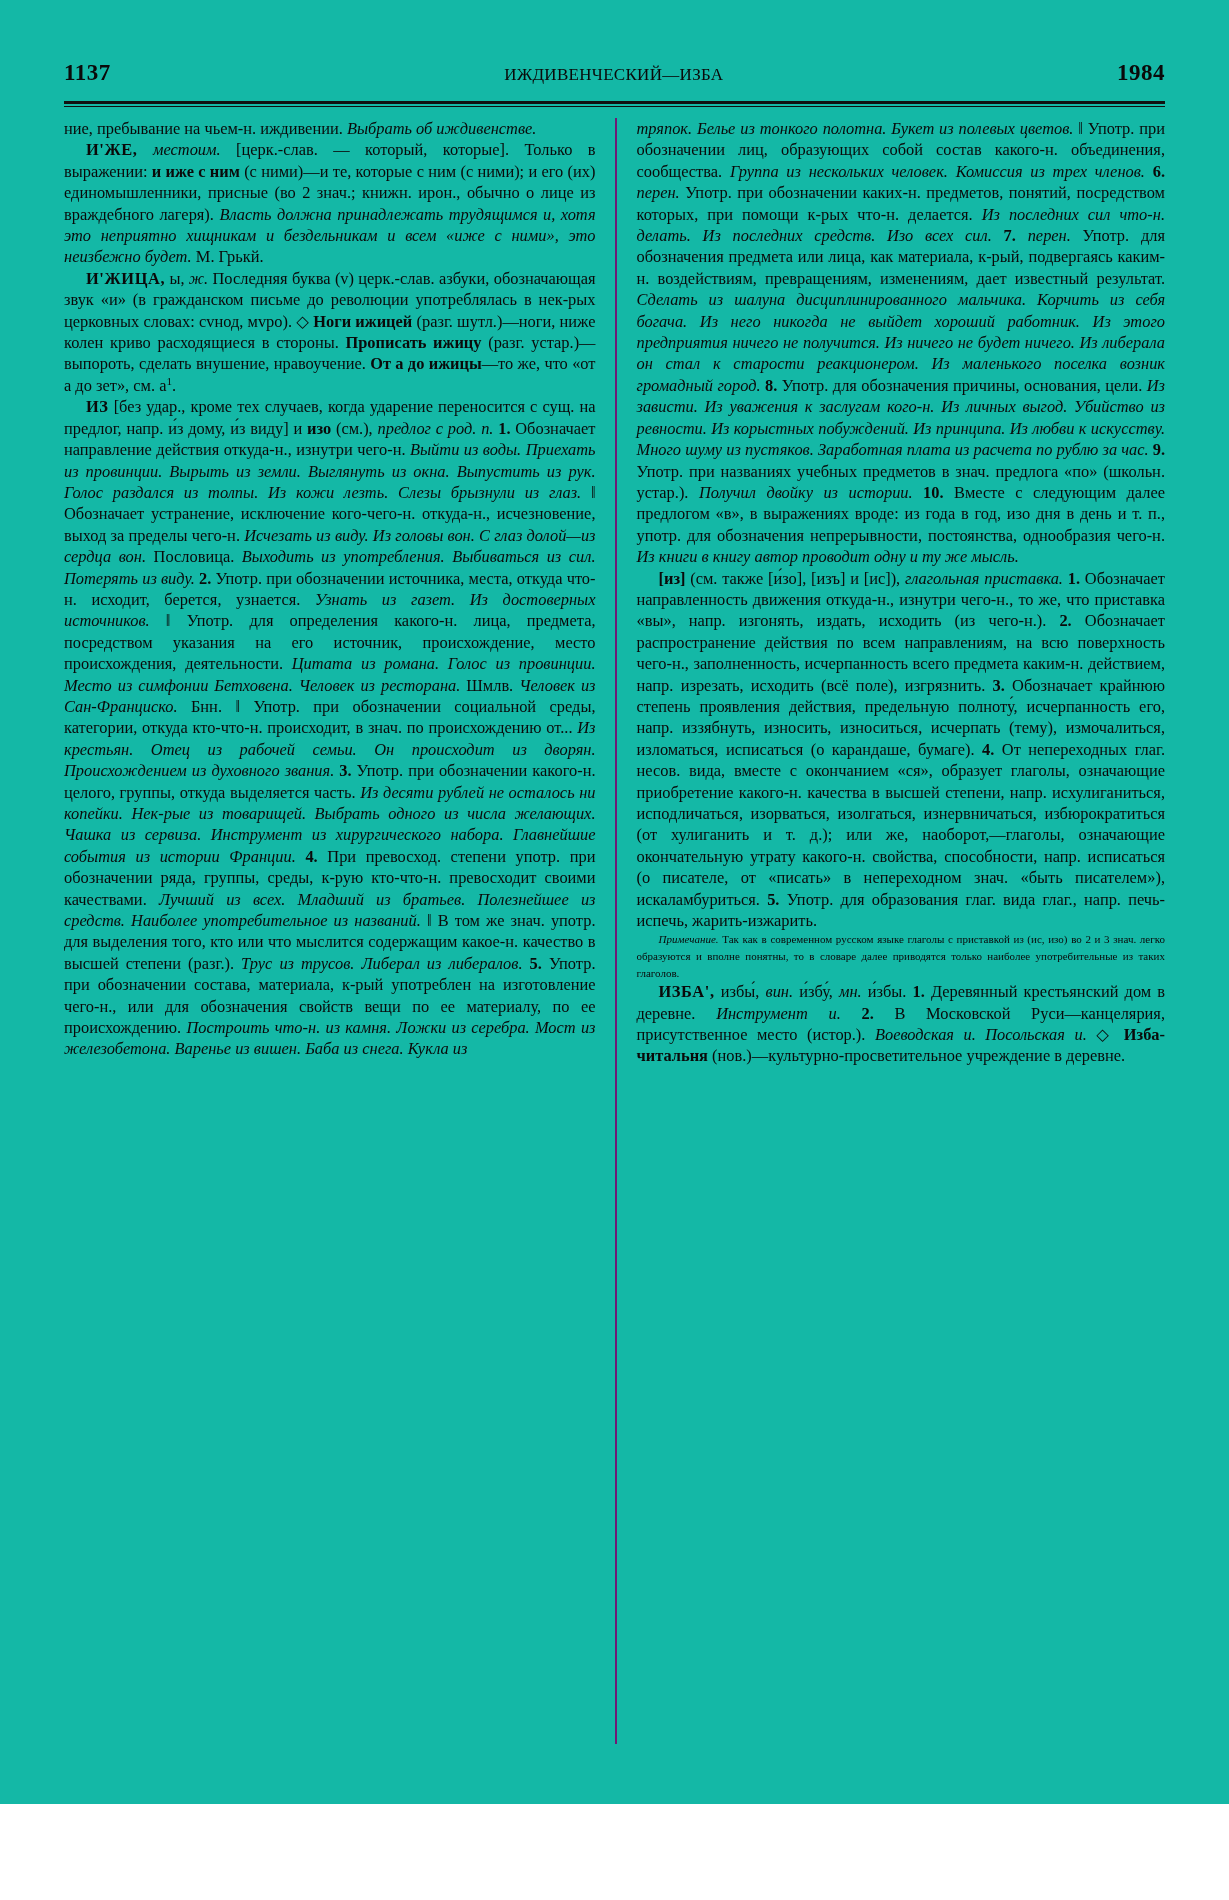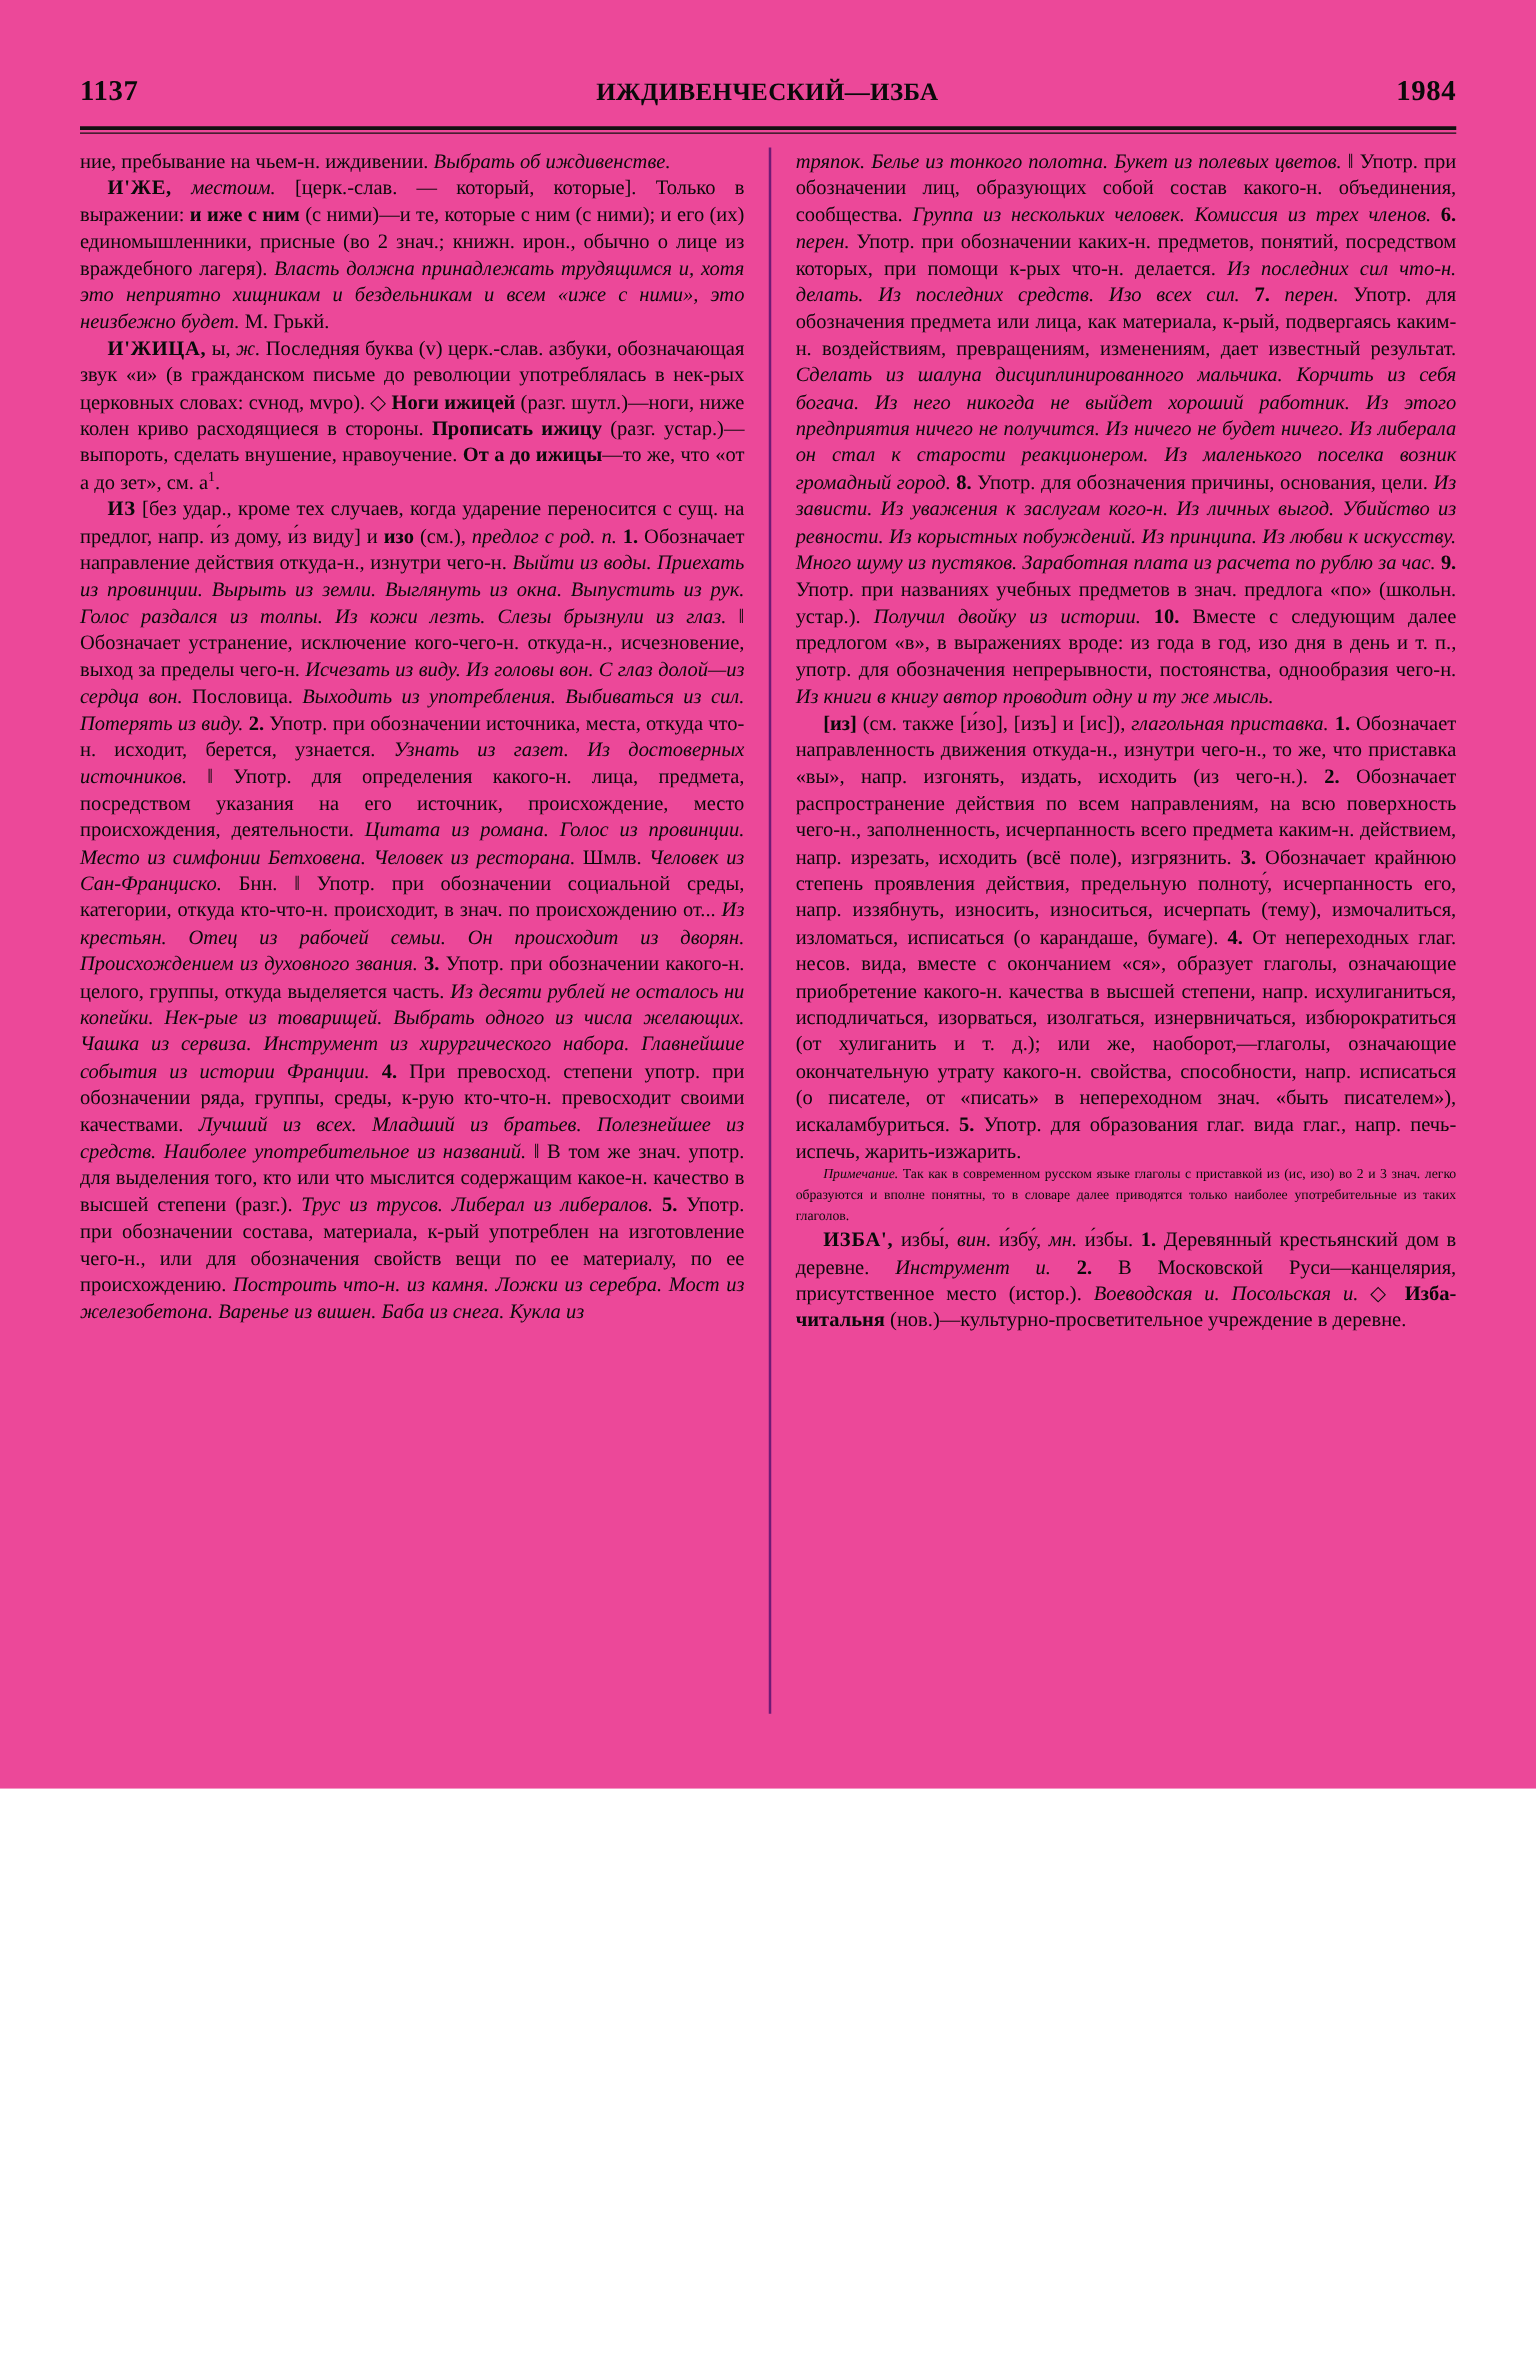--- a/index.html
+++ b/index.html
@@ -3,22 +3,22 @@
 <meta charset="utf-8">
 <style>
   html, body {
     margin: 0;
     padding: 0;
     background: #ffffff;
   }
   .page {
     position: relative;
     width: 1229px;
-    height: 1431px;
-    background: #ec4899;
+    height: 1804px;
+    background: #14b8a6;
     box-sizing: border-box;
     font-family: "Liberation Serif", "DejaVu Serif", serif;
     color: #0a0a0a;
     overflow: hidden;
   }
   
   .header {
     position: absolute;
     top: 60px;
     left: 64px;
@@ -28,22 +28,22 @@
     align-items: baseline;
     justify-content: space-between;
   }
   .folio {
     font-weight: bold;
     font-size: 23px;
     letter-spacing: 0.5px;
     font-family: "Liberation Serif", "DejaVu Serif", serif;
   }
   .runhead {
-    font-weight: bold;
-    font-size: 20px;
+    font-weight: normal;
+    font-size: 17px;
     letter-spacing: 0.3px;
   }
   .rule-wrap {
     position: absolute;
     top: 101px;
     left: 64px;
     right: 64px;
   }
   .rule-thick {
     height: 3px;

